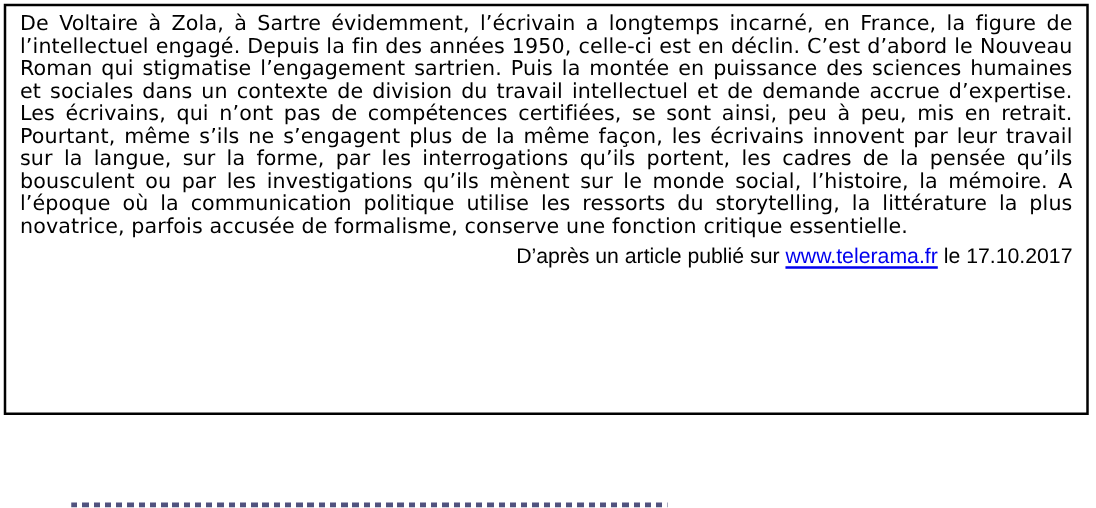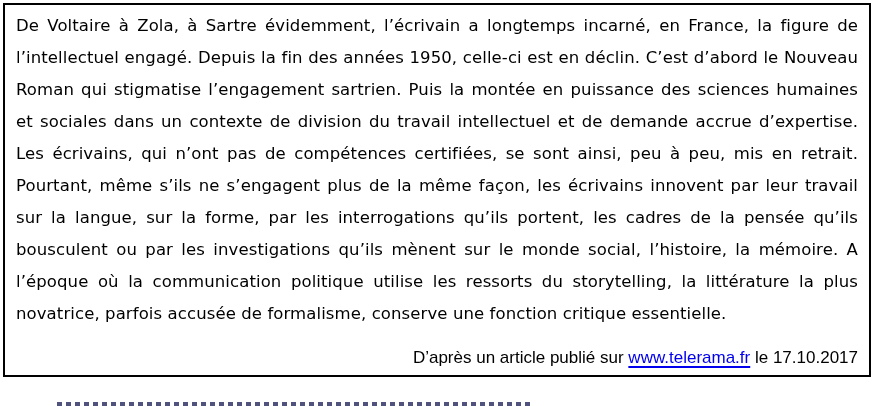--- a/index.html
+++ b/index.html
@@ -22,32 +22,32 @@
     top: 3px;
     width: 868px;
     min-height: 329px;
     border: 2px solid var(--border-color, #000000);
     background: #ffffff;
     padding: 5px 11px 4px 11px;
   }
   .article-paragraph {
     font-family: "DejaVu Sans", sans-serif;
     font-size: 16.5px;
-    line-height: 32px;
+    line-height: 18px;
     color: var(--text-color, #000000);
     text-align: justify;
     letter-spacing: 0.1px;
   }
   .attribution {
     font-family: "Liberation Sans", sans-serif;
     font-size: 17px;
     line-height: 26px;
     color: var(--text-color, #000000);
     text-align: right;
-    margin-top: 15px;
+    margin-top: 2px;
   }
   .attribution a {
     color: var(--link-color, #0000ee);
     text-decoration: underline;
     text-decoration-thickness: 2px;
     text-underline-offset: 3px;
     cursor: pointer;
   }
   .question {
     position: absolute;

